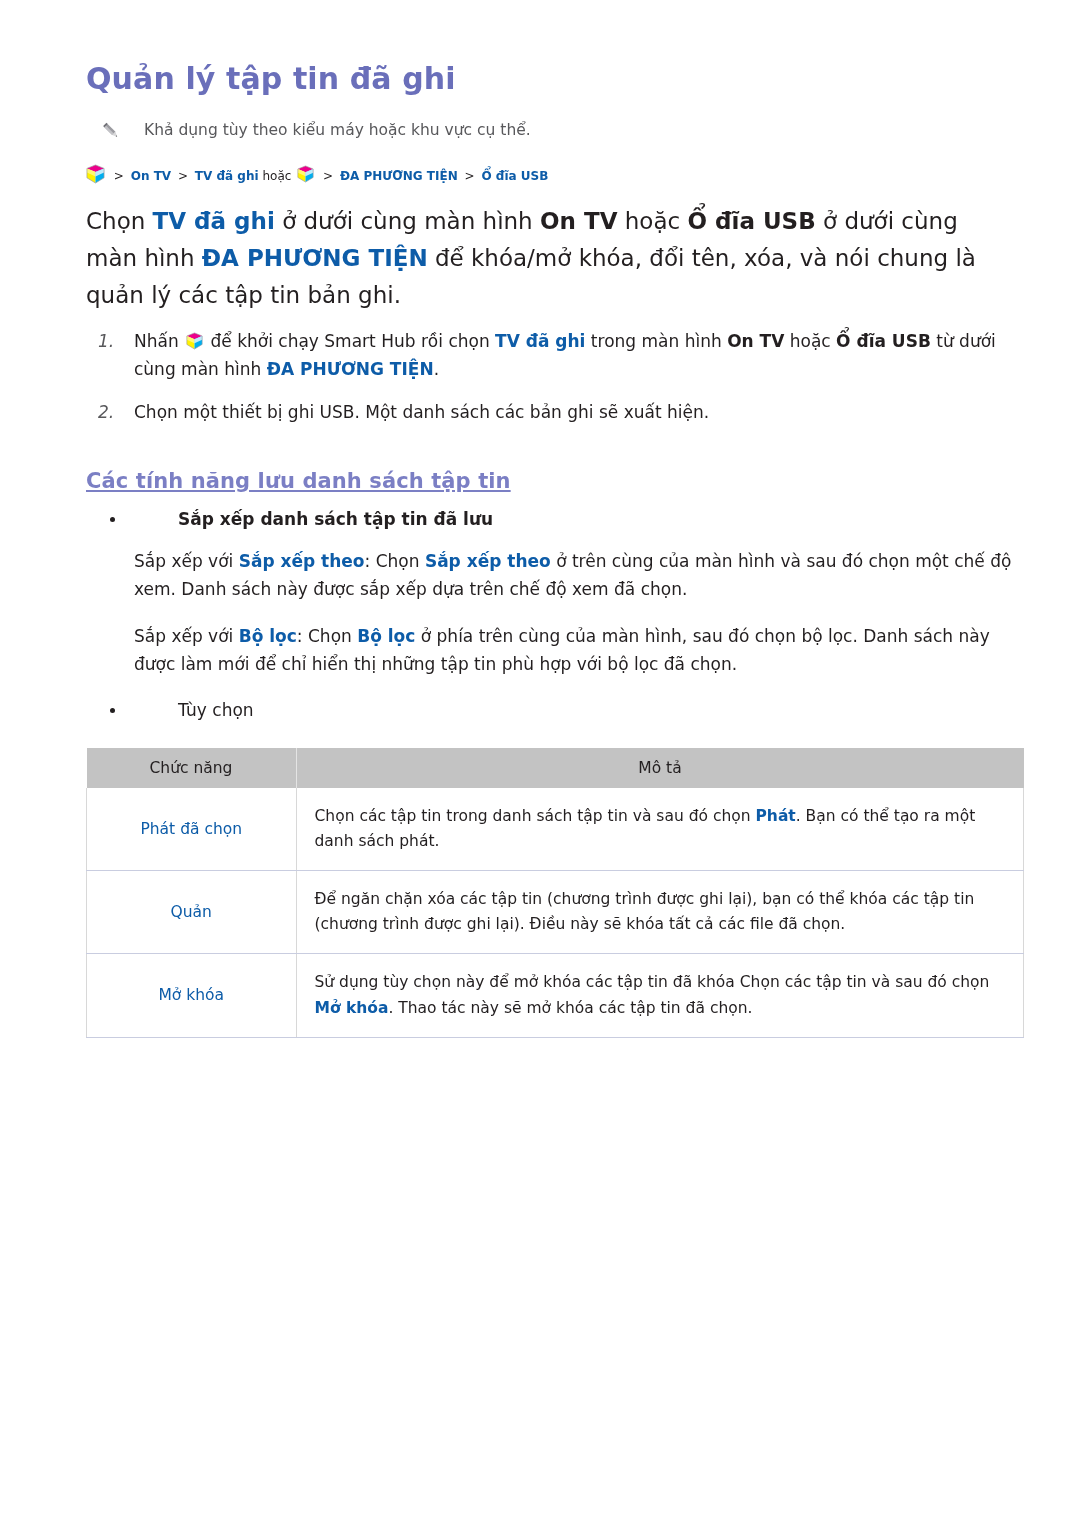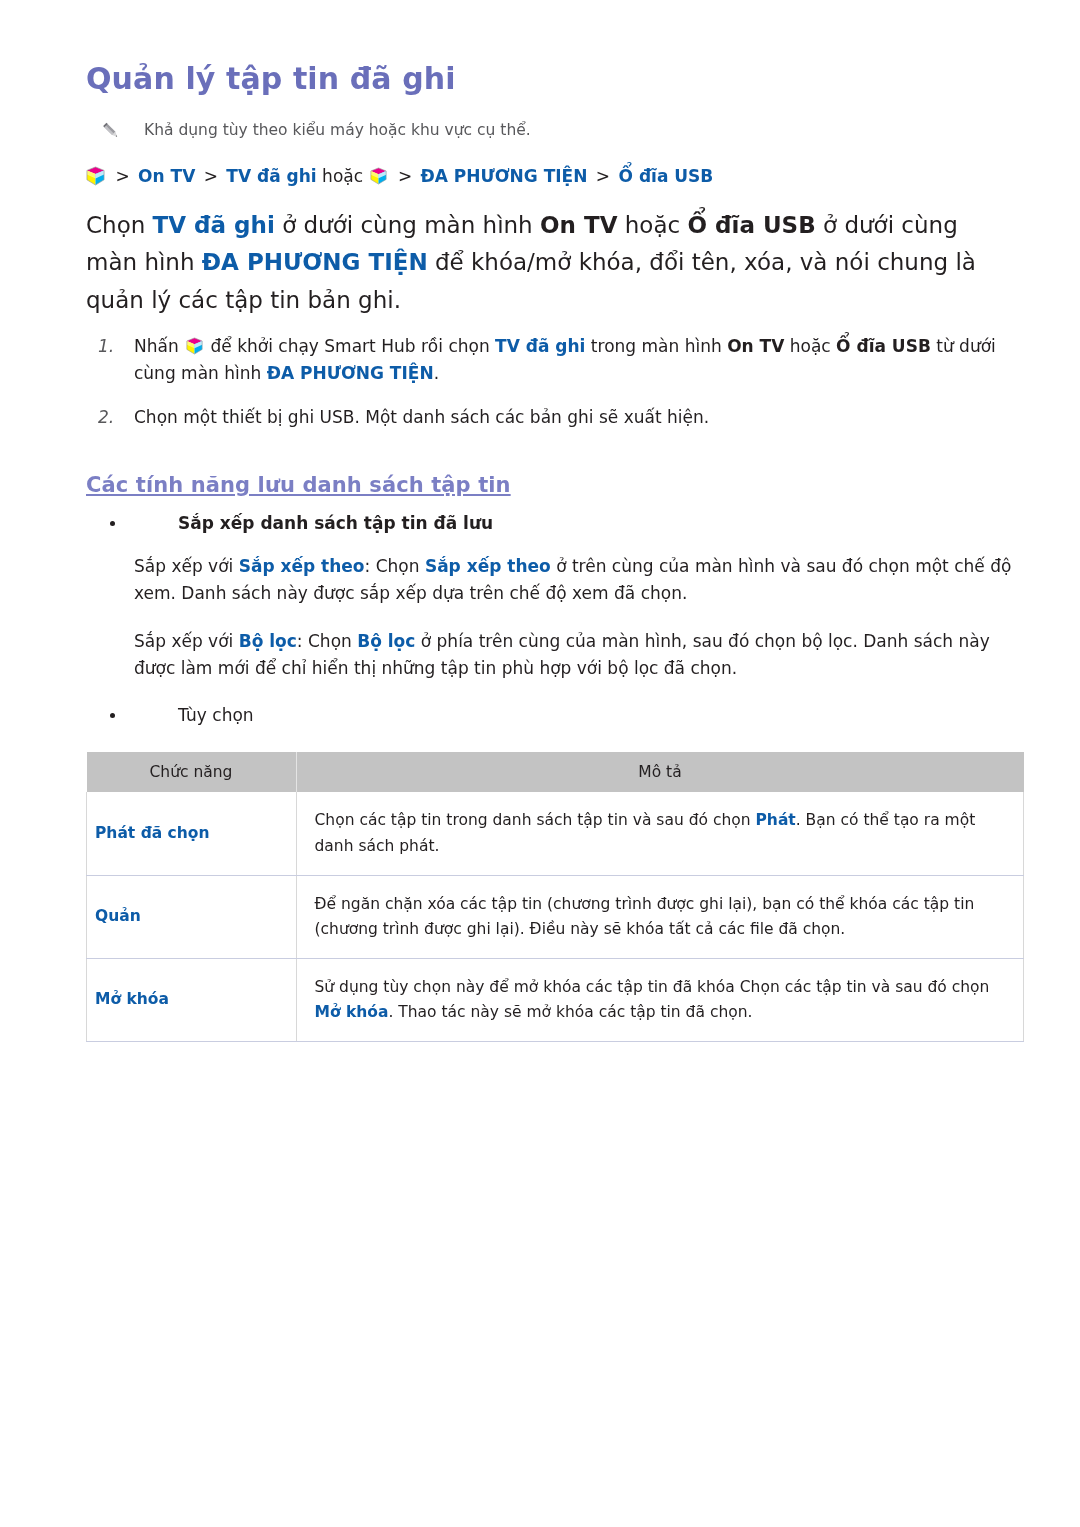--- a/index.html
+++ b/index.html
@@ -61,21 +61,21 @@
     margin-top: 1px;
   }
   .note-text {
     font-size: 15.5px;
     color: #58585b;
     line-height: 1.45;
   }
 
   
   .breadcrumb {
-    font-size: 17px;
+    font-size: 12px;
     line-height: 1.5;
     margin: 0 0 18px 0;
     color: #231f20;
   }
   .breadcrumb .bc-item {
     color: #0d5ca8;
     font-weight: bold;
   }
   .breadcrumb .sep {
     color: #231f20;
@@ -204,21 +204,22 @@
   }
   table.opts-table td {
     border-bottom: 1px solid #c9cde0;
     padding: 16px 14px;
     vertical-align: middle;
     font-size: 15.5px;
     line-height: 1.62;
   }
   table.opts-table td.func-cell {
     width: 193px;
-    font-weight: bold;
+    text-align: center;
+    font-weight: normal;
     color: #0d5ca8;
     border-right: 1px solid #d8d8d8;
     border-left: 1px solid #d8d8d8;
     padding: 16px 8px;
   }
   table.opts-table td.desc-cell {
     border-right: 1px solid #d8d8d8;
     padding-left: 18px;
     padding-right: 14px;
   }

